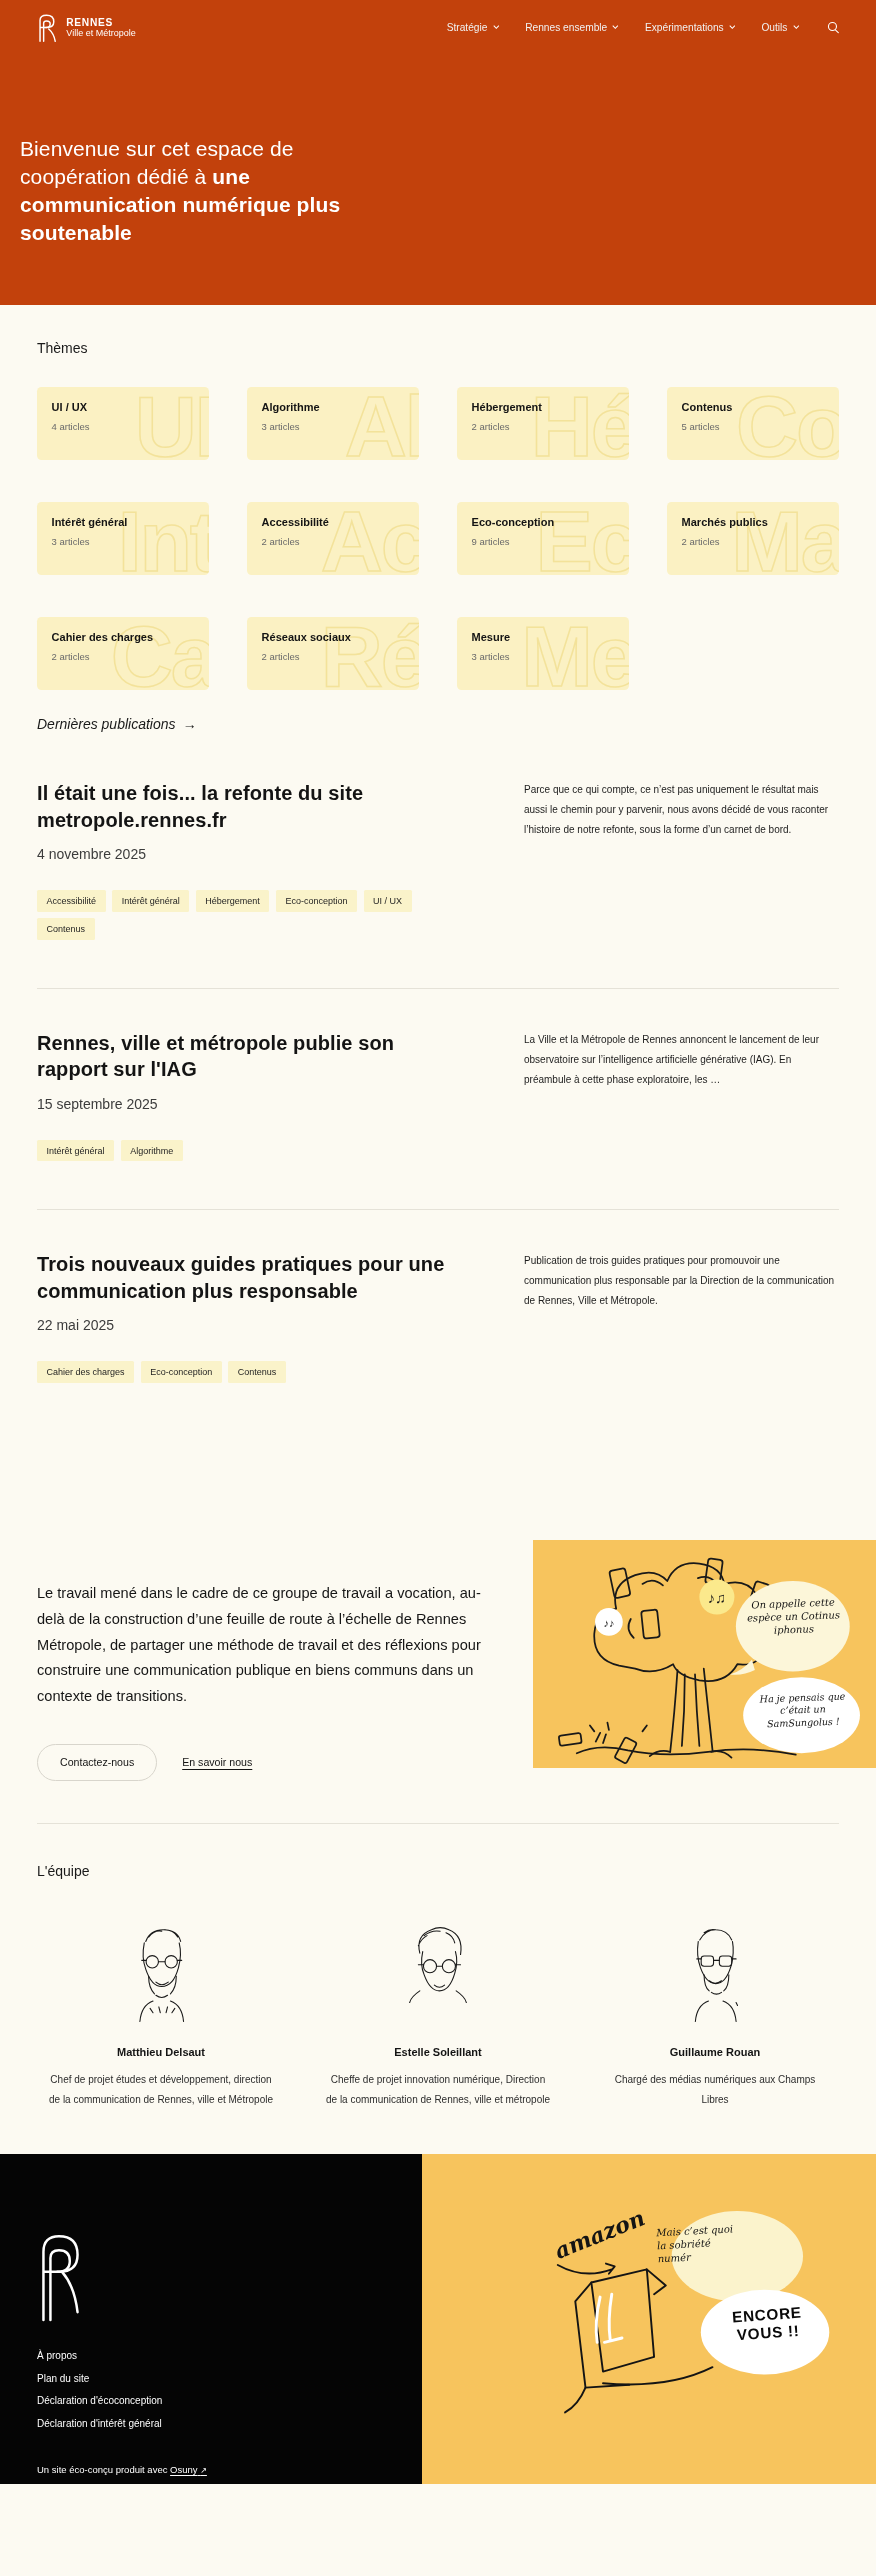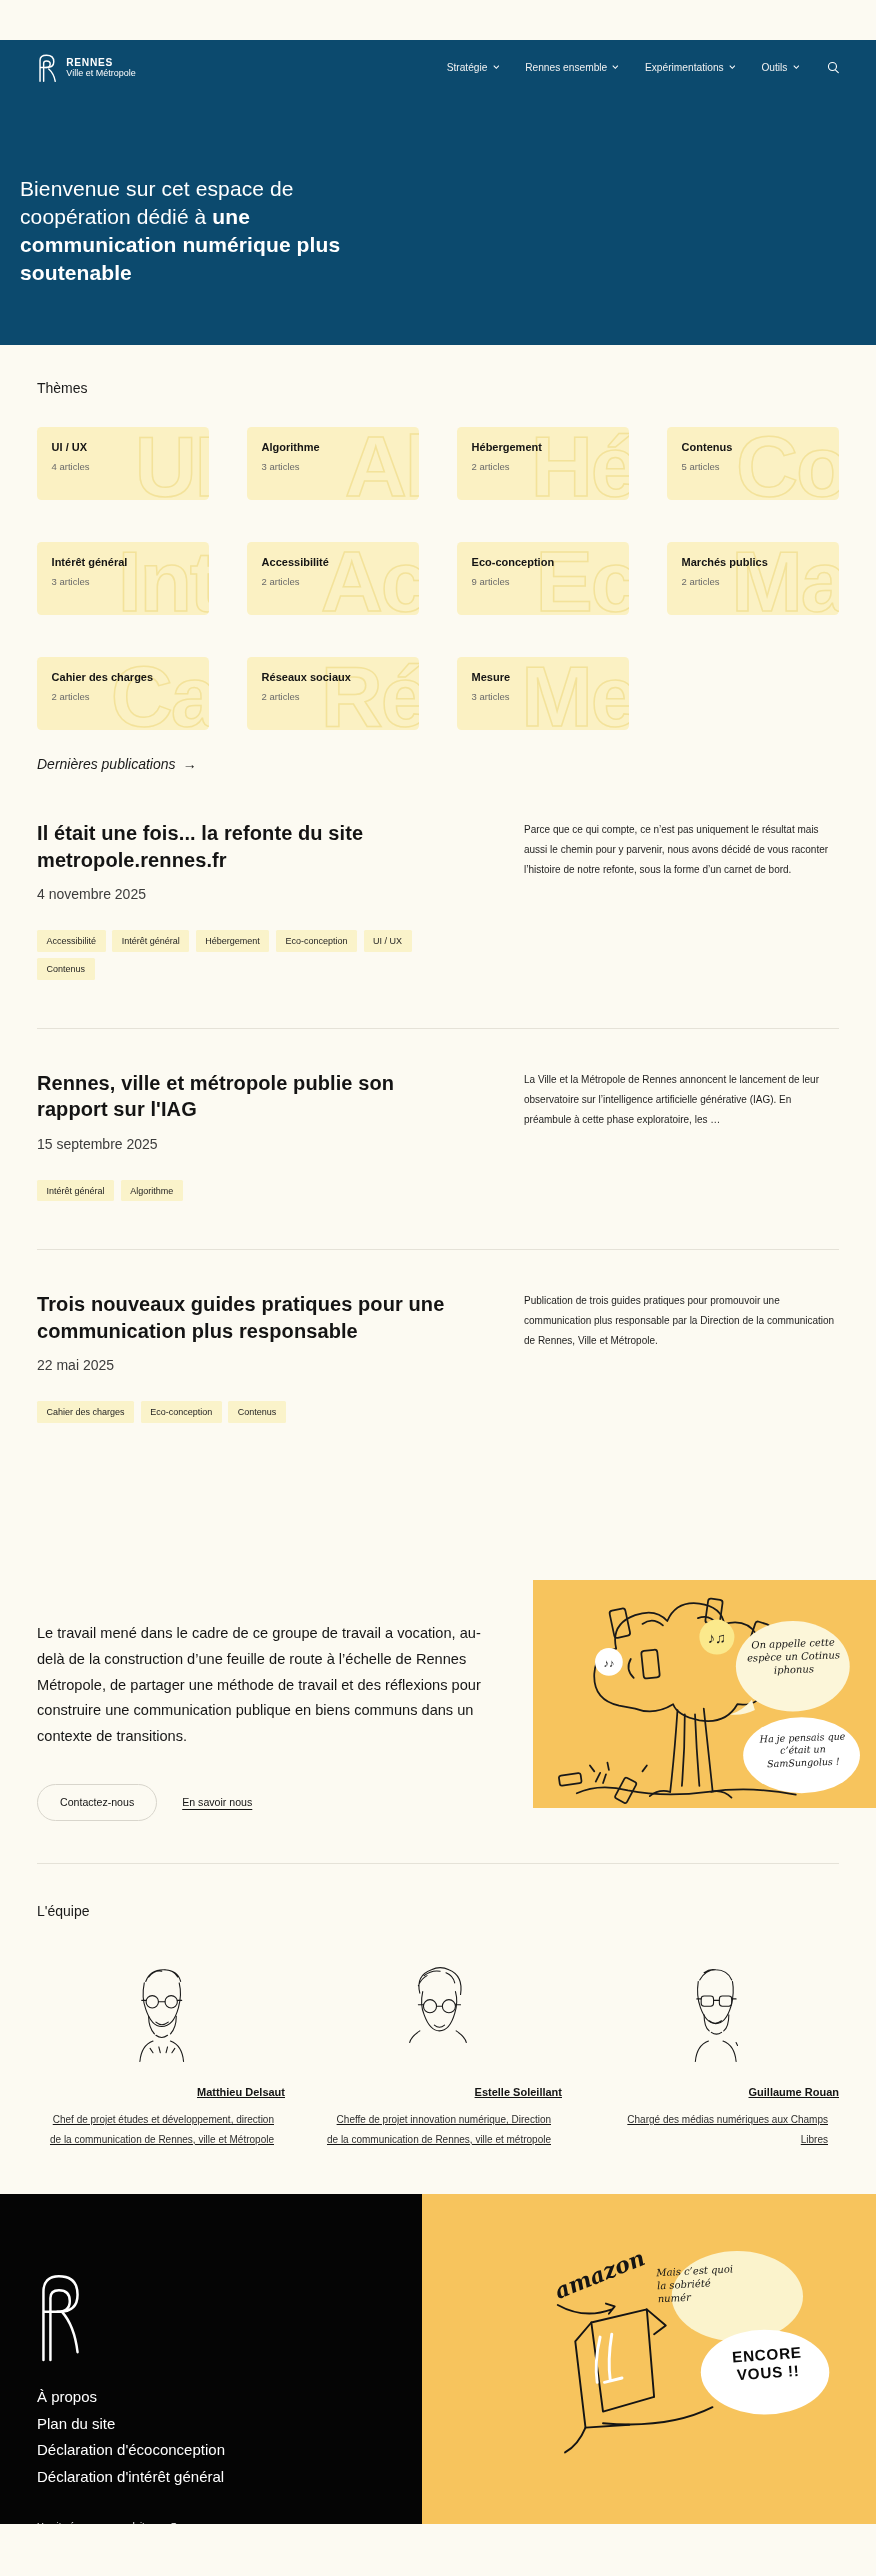--- a/index.html
+++ b/index.html
@@ -3,21 +3,21 @@
 <meta charset="utf-8">
 <style>
   * { margin:0; padding:0; box-sizing:border-box; }
   html,body { background:#FCFAF2; }
   body {
     width:876px; margin:0 auto;
     font-family:"Liberation Sans","DejaVu Sans",sans-serif;
     color:#141414;
   }
   
-  .hero-wrap { background:#0c4a6e; color:#fff;margin-top:40px; }
+  .hero-wrap { background:#c2410c; color:#fff; }
   .topbar { display:flex; align-items:center; justify-content:space-between; padding:13px 37px 0 37px; }
   .brand { display:flex; align-items:center; gap:7.3px; }
   .brand-mark svg { display:block; }
   .brand-text { line-height:1.12; }
   .brand-line1 { font-size:10.2px; font-weight:700; letter-spacing:0.7px; text-transform:uppercase; }
   .brand-line2 { font-size:9px; font-weight:400; }
   .nav { display:flex; align-items:center; gap:26px; }
   .nav-item { display:flex; align-items:center; gap:5.1px; font-size:10.2px; color:#f1f1f1; cursor:pointer; }
   .chev svg { display:block; }
   .search-btn { margin-left:1.5px; cursor:pointer; display:flex; }
@@ -65,31 +65,31 @@
   .link-underline { font-size:10.6px; color:#141414; text-decoration:underline; text-underline-offset:2.9px; cursor:pointer; }
   .about-illus { position:relative; width:343px; height:228px; background:#F7C45D; flex:0 0 auto; }
   .about-illus svg { position:absolute; inset:0; }
   .bubble-txt { position:absolute; font-family:"DejaVu Serif",serif; font-style:italic; text-align:center; color:#141414; transform:rotate(-2deg); }
   .bubble-txt.b1 { left:213px; top:57px; width:95px; font-size:10px; line-height:1.3; }
   .bubble-txt.b2 { left:219px; top:152px; width:102px; font-size:9.5px; line-height:1.3; }
   
   .team-divider { margin:42px 37px 0 37px; border:none; border-top:0.7px solid #E5E2D8; }
   .team-title { margin-top:39px; }
   .team-grid { margin-top:34px; display:grid; grid-template-columns:repeat(3,1fr); column-gap:29px; }
-  .member { text-align:right;text-decoration:underline; }
+  .member { text-align:center; }
   .member-portrait { height:110px; display:flex; align-items:flex-end; justify-content:center; }
   .member-name { margin-top:23.4px; font-size:11px; font-weight:700; }
   .member-role { margin-top:11.7px; font-size:10px; line-height:1.95; color:#2d2d2d; max-width:226px; margin-left:auto; margin-right:auto; }
   
   footer { margin-top:45px; display:flex; background:#050505; height:330px; }
   .footer-left { flex:0 0 422px; color:#fff; padding:76px 37px 0 37px; }
   .footer-logo svg { display:block; }
   .footer-links { margin-top:25px; list-style:none; }
   .footer-links li { margin-bottom:9.5px; }
-  .footer-links a { color:#fff; font-size:15px; text-decoration:none; cursor:pointer; }
+  .footer-links a { color:#fff; font-size:10px; text-decoration:none; cursor:pointer; }
   .footer-credit { margin-top:35px; font-size:9.5px; color:#fff; }
   .footer-credit a { color:#fff; text-decoration:underline; text-underline-offset:2.2px; cursor:pointer; }
   .ext-icon { font-size:8px; }
   .footer-illus { position:relative; flex:1; background:#F7C45D; overflow:hidden; }
   .footer-illus svg { position:absolute; inset:0; }
   .fz-amazon { position:absolute; left:130px; top:67px; font-family:"DejaVu Serif",serif; font-style:italic; font-weight:700; font-size:22px; transform:rotate(-22deg); color:#141414; }
   .fz-b1 { position:absolute; left:235px; top:70px; width:89px; font-family:"DejaVu Serif",serif; font-style:italic; font-size:10px; line-height:1.3; transform:rotate(-3deg); color:#141414; }
   .fz-b2 { position:absolute; left:298px; top:152px; width:95px; font-weight:700; font-size:15.3px; line-height:1.15; letter-spacing:0.7px; transform:rotate(-4deg); color:#0a0a0a; text-align:center; }
 </style>
 </head>

